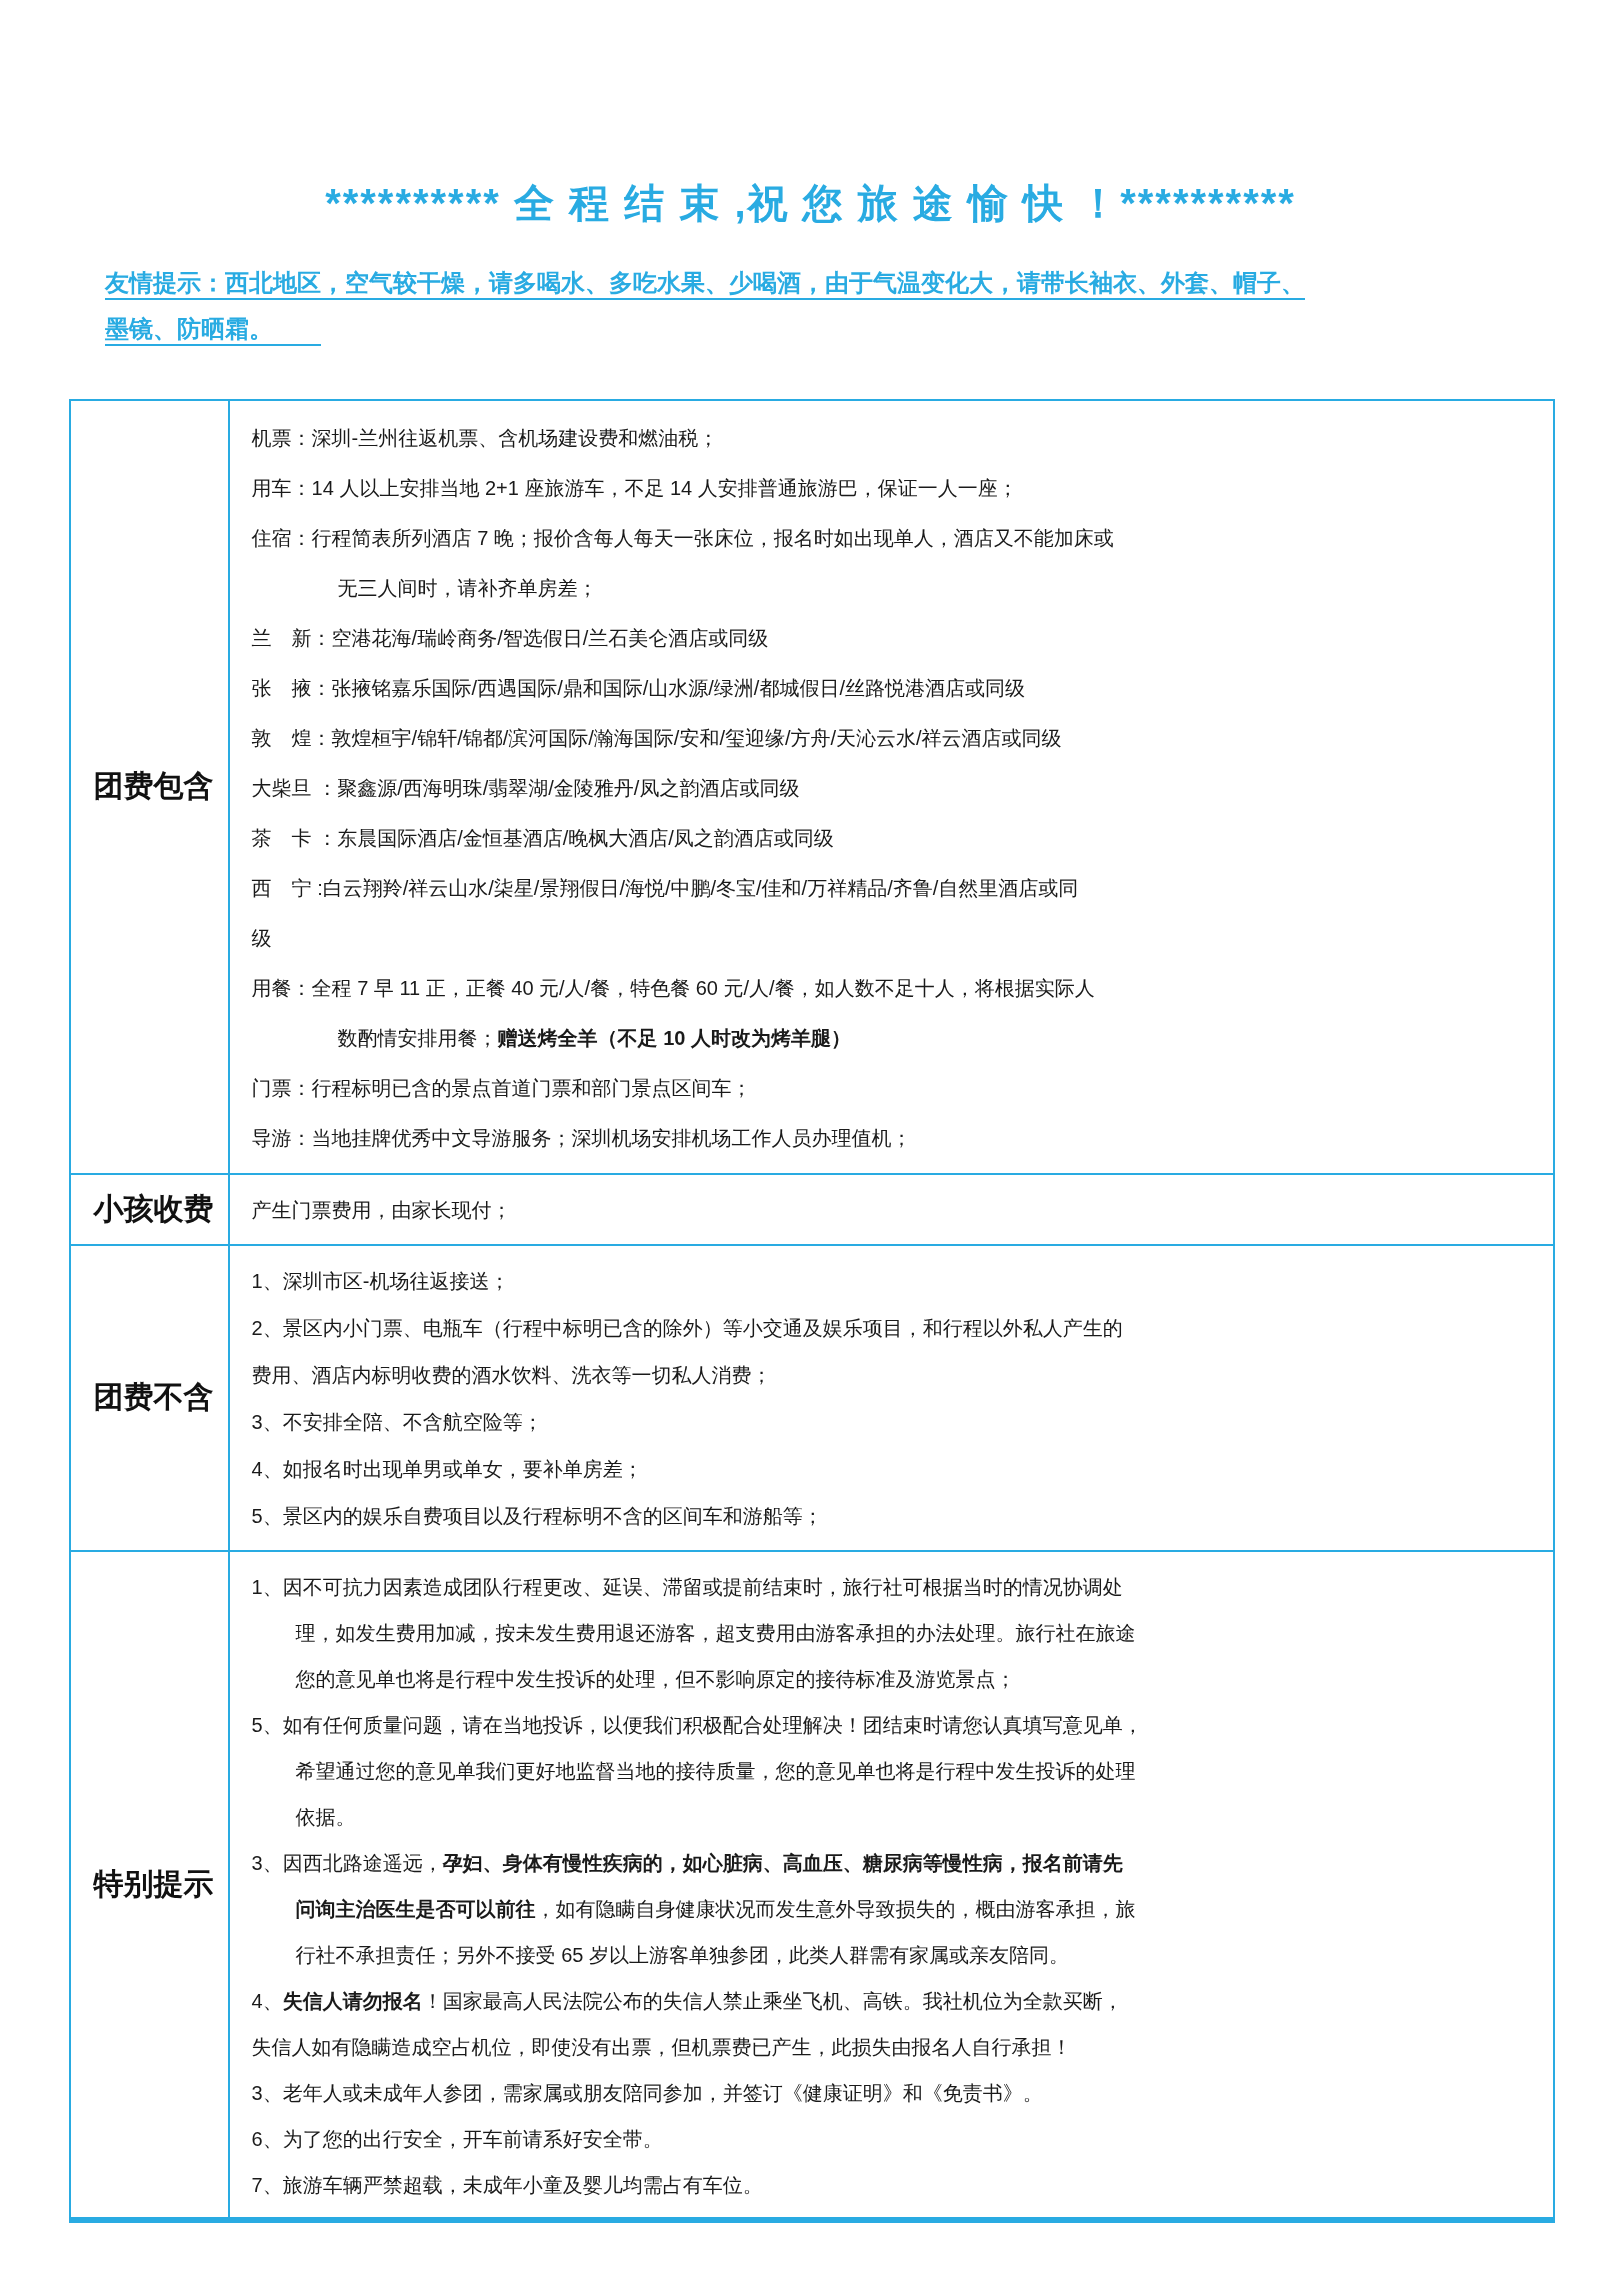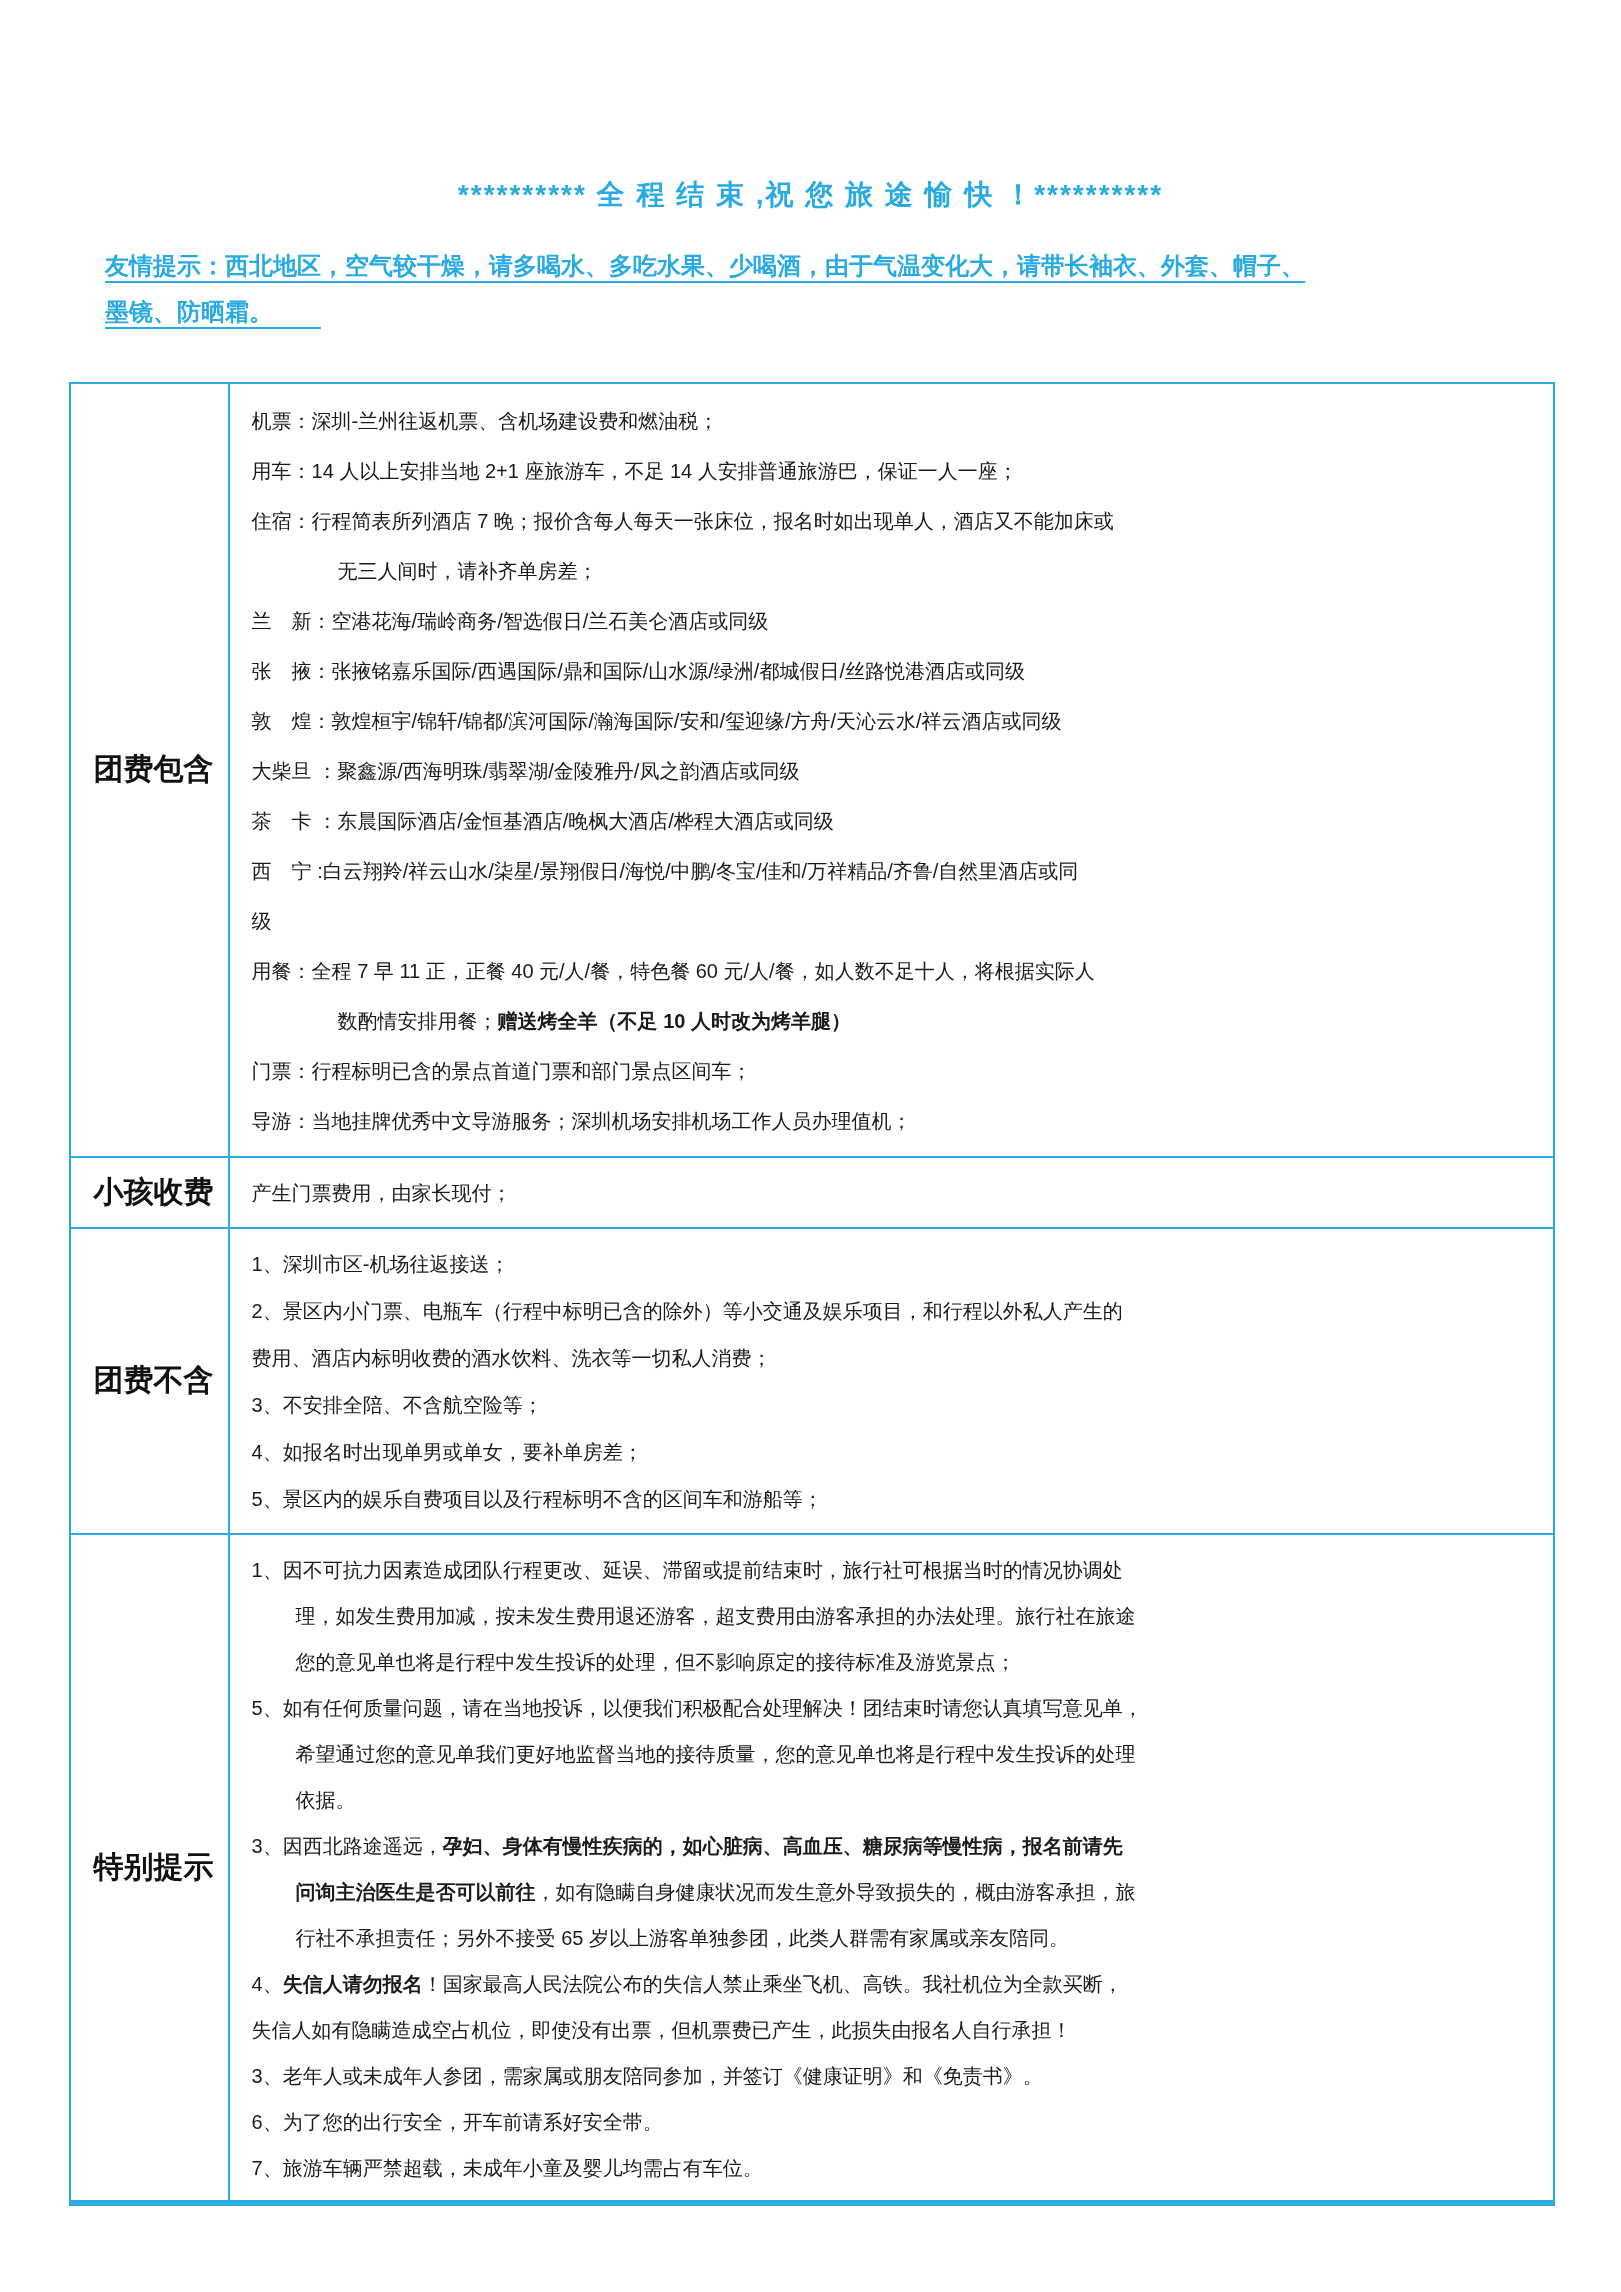--- a/index.html
+++ b/index.html
@@ -4,21 +4,21 @@
 <style>
   :root { --accent:#29ABE2; --body-text:#1a1a1a; }
   * { box-sizing: border-box; }
   html,body { margin:0; padding:0; background:#ffffff; }
   .page {
     width:1621px; height:2293px; background:#ffffff; overflow:hidden;
     font-family:"Liberation Sans", sans-serif; color:var(--body-text);
   }
   .title {
     margin:176px 0 16px 0; text-align:center;
-    font-size:28px; font-weight:bold; color:var(--accent);
+    font-size:40px; font-weight:bold; color:var(--accent);
     letter-spacing:2px; white-space:nowrap;
   }
   .tip {
     margin:29px 88px 0 105px;
     font-size:24px; font-weight:bold; color:var(--accent); line-height:46px;
   }
   .tip-line {
     text-decoration:underline;
     text-decoration-thickness:2px;
     text-underline-offset:6.9px;
@@ -63,21 +63,21 @@
         <div class="tlabel">团费包含</div>
         <div class="tcontent">
           <div class="line ind0"><span>机票：深圳-兰州往返机票、含机场建设费和燃油税；</span></div>
           <div class="line ind0"><span>用车：14 人以上安排当地 2+1 座旅游车，不足 14 人安排普通旅游巴，保证一人一座；</span></div>
           <div class="line ind0"><span>住宿：行程简表所列酒店 7 晚；报价含每人每天一张床位，报名时如出现单人，酒店又不能加床或</span></div>
           <div class="line ind2"><span>无三人间时，请补齐单房差；</span></div>
           <div class="line ind0"><span>兰　新：空港花海/瑞岭商务/智选假日/兰石美仑酒店或同级</span></div>
           <div class="line ind0"><span>张　掖：张掖铭嘉乐国际/西遇国际/鼎和国际/山水源/绿洲/都城假日/丝路悦港酒店或同级</span></div>
           <div class="line ind0"><span>敦　煌：敦煌桓宇/锦轩/锦都/滨河国际/瀚海国际/安和/玺迎缘/方舟/天沁云水/祥云酒店或同级</span></div>
           <div class="line ind0"><span>大柴旦 ：聚鑫源/西海明珠/翡翠湖/金陵雅丹/凤之韵酒店或同级</span></div>
-          <div class="line ind0"><span>茶　卡 ：东晨国际酒店/金恒基酒店/晚枫大酒店/桦程大酒店或同级</span></div>
+          <div class="line ind0"><span>茶　卡 ：东晨国际酒店/金恒基酒店/晚枫大酒店/凤之韵酒店或同级</span></div>
           <div class="line ind0"><span>西　宁 :白云翔羚/祥云山水/柒星/景翔假日/海悦/中鹏/冬宝/佳和/万祥精品/齐鲁/自然里酒店或同</span></div>
           <div class="line ind0"><span>级</span></div>
           <div class="line ind0"><span>用餐：全程 7 早 11 正，正餐 40 元/人/餐，特色餐 60 元/人/餐，如人数不足十人，将根据实际人</span></div>
           <div class="line ind2"><span>数酌情安排用餐；</span><b>赠送烤全羊（不足 10 人时改为烤羊腿）</b></div>
           <div class="line ind0"><span>门票：行程标明已含的景点首道门票和部门景点区间车；</span></div>
           <div class="line ind0"><span>导游：当地挂牌优秀中文导游服务；深圳机场安排机场工作人员办理值机；</span></div>
         </div>
       </div>
       <div class="trow trow-1">
         <div class="tlabel">小孩收费</div>

